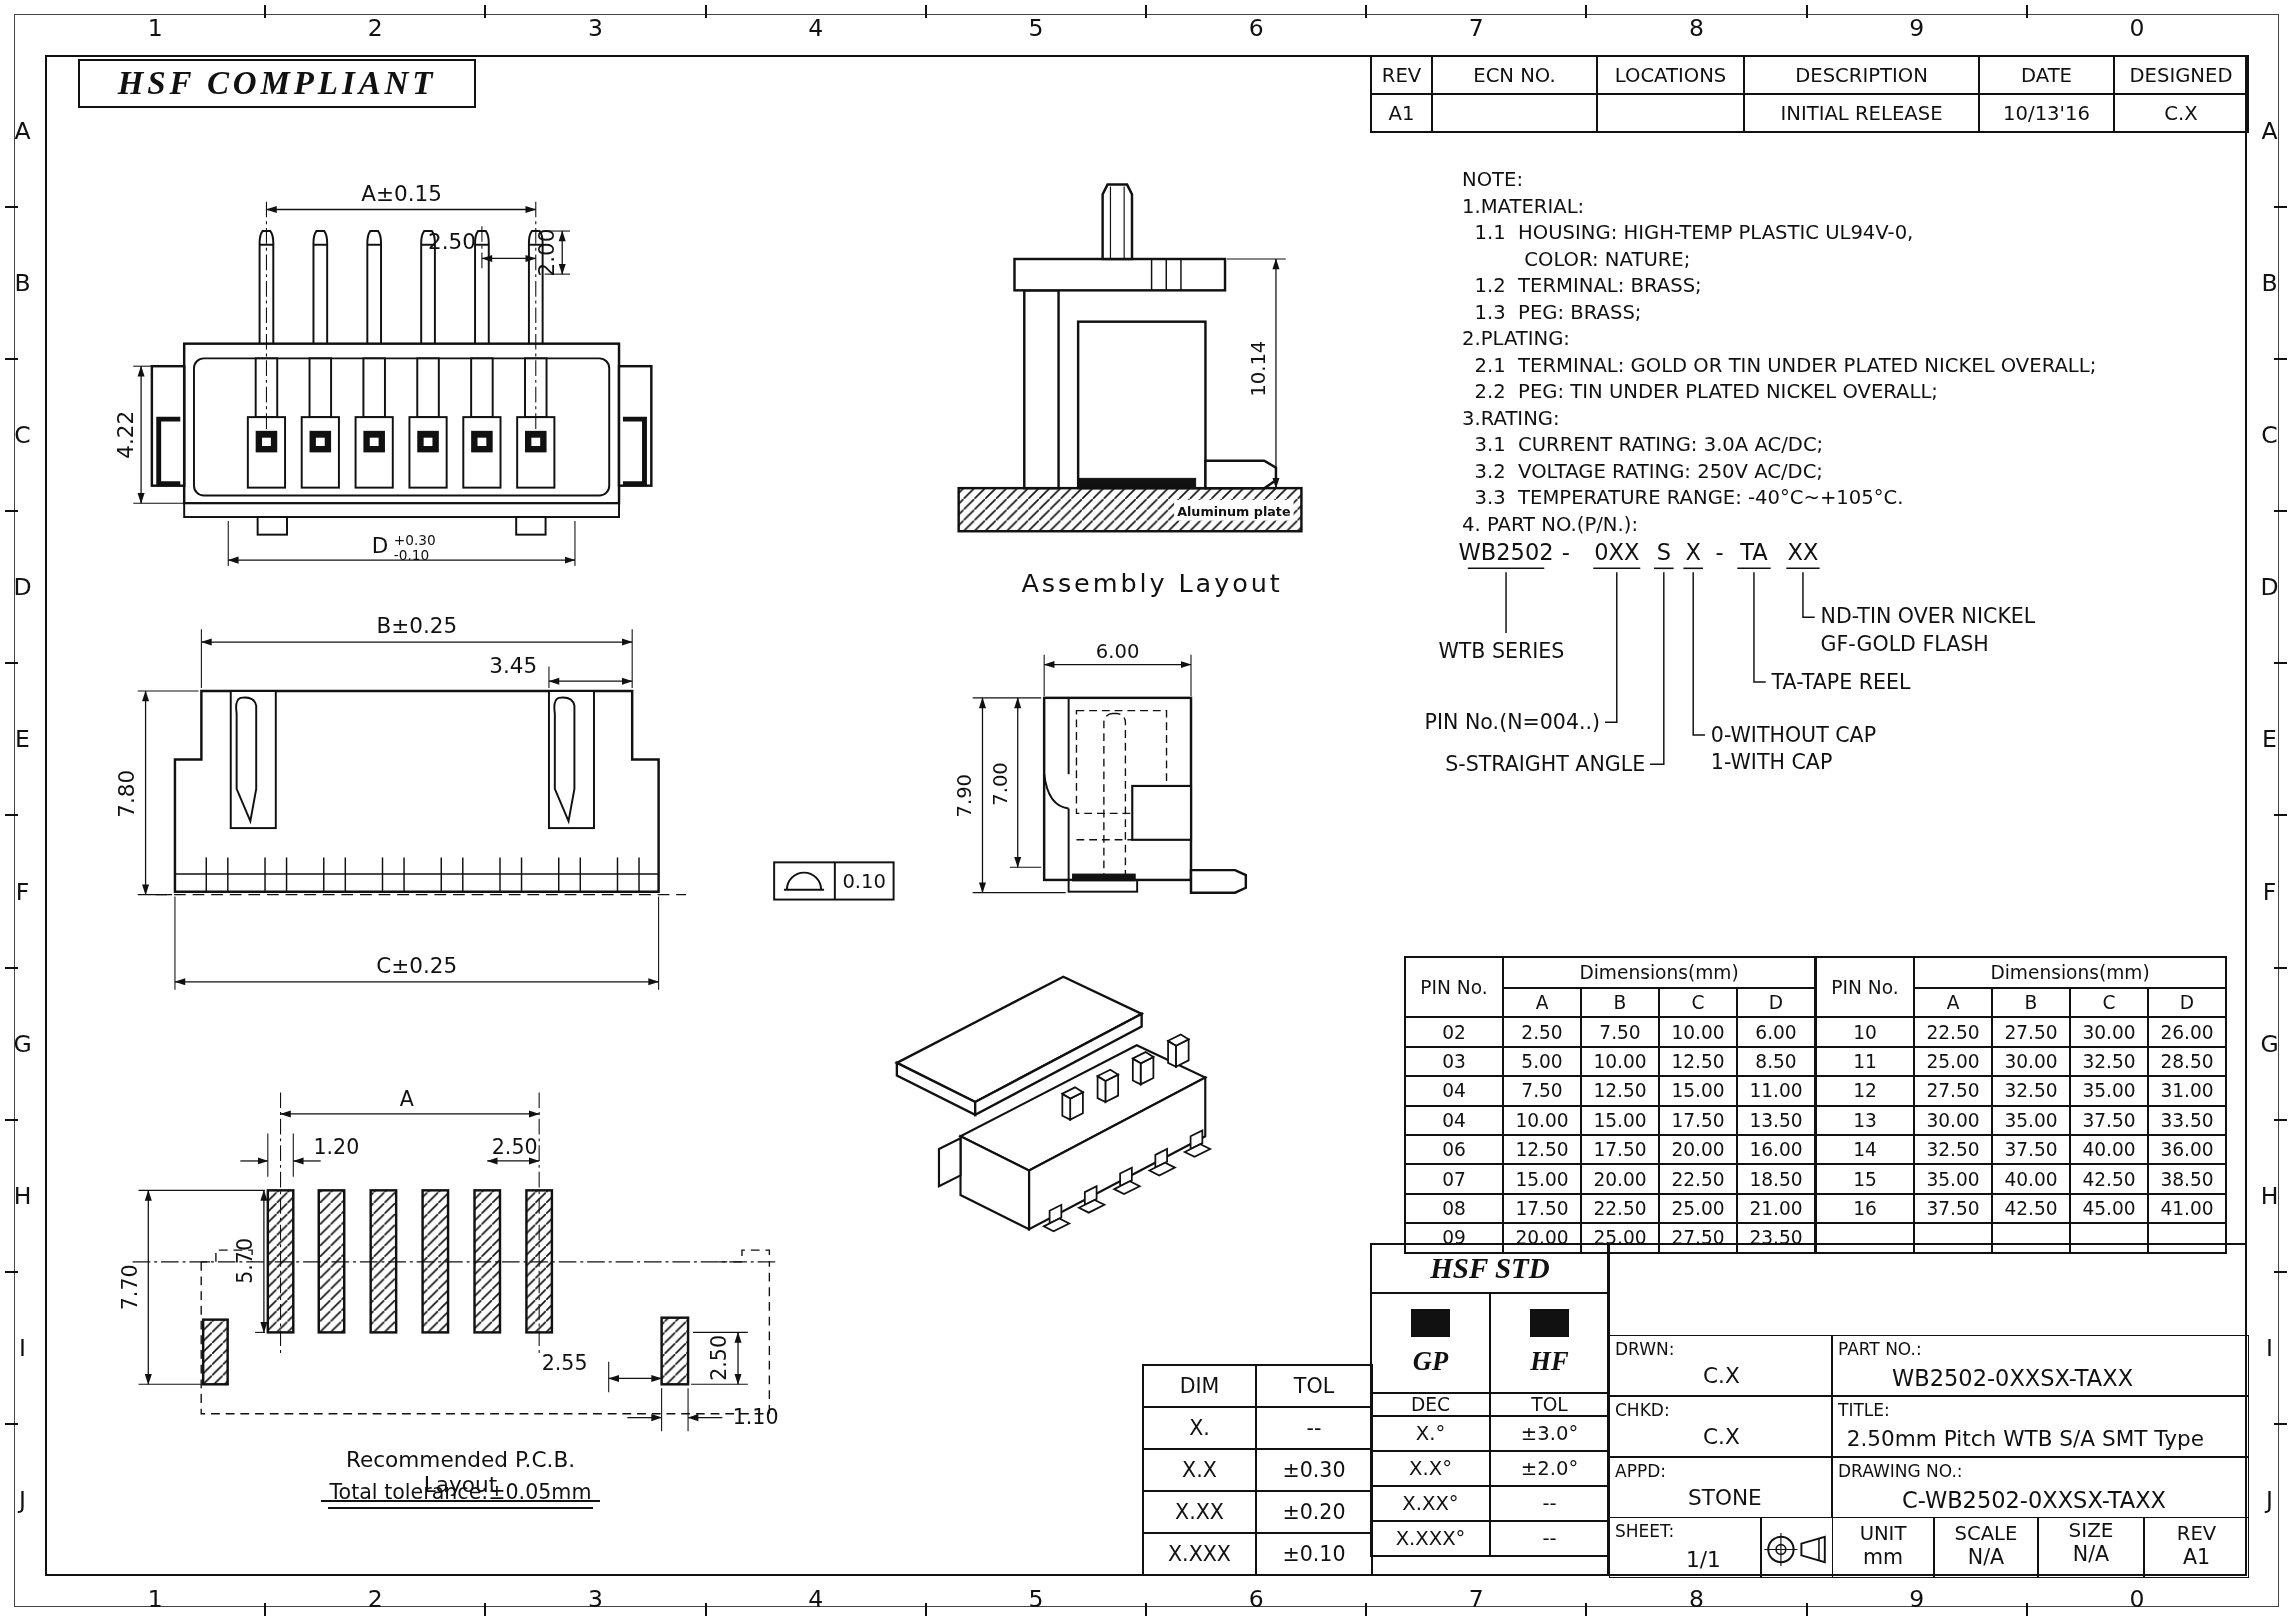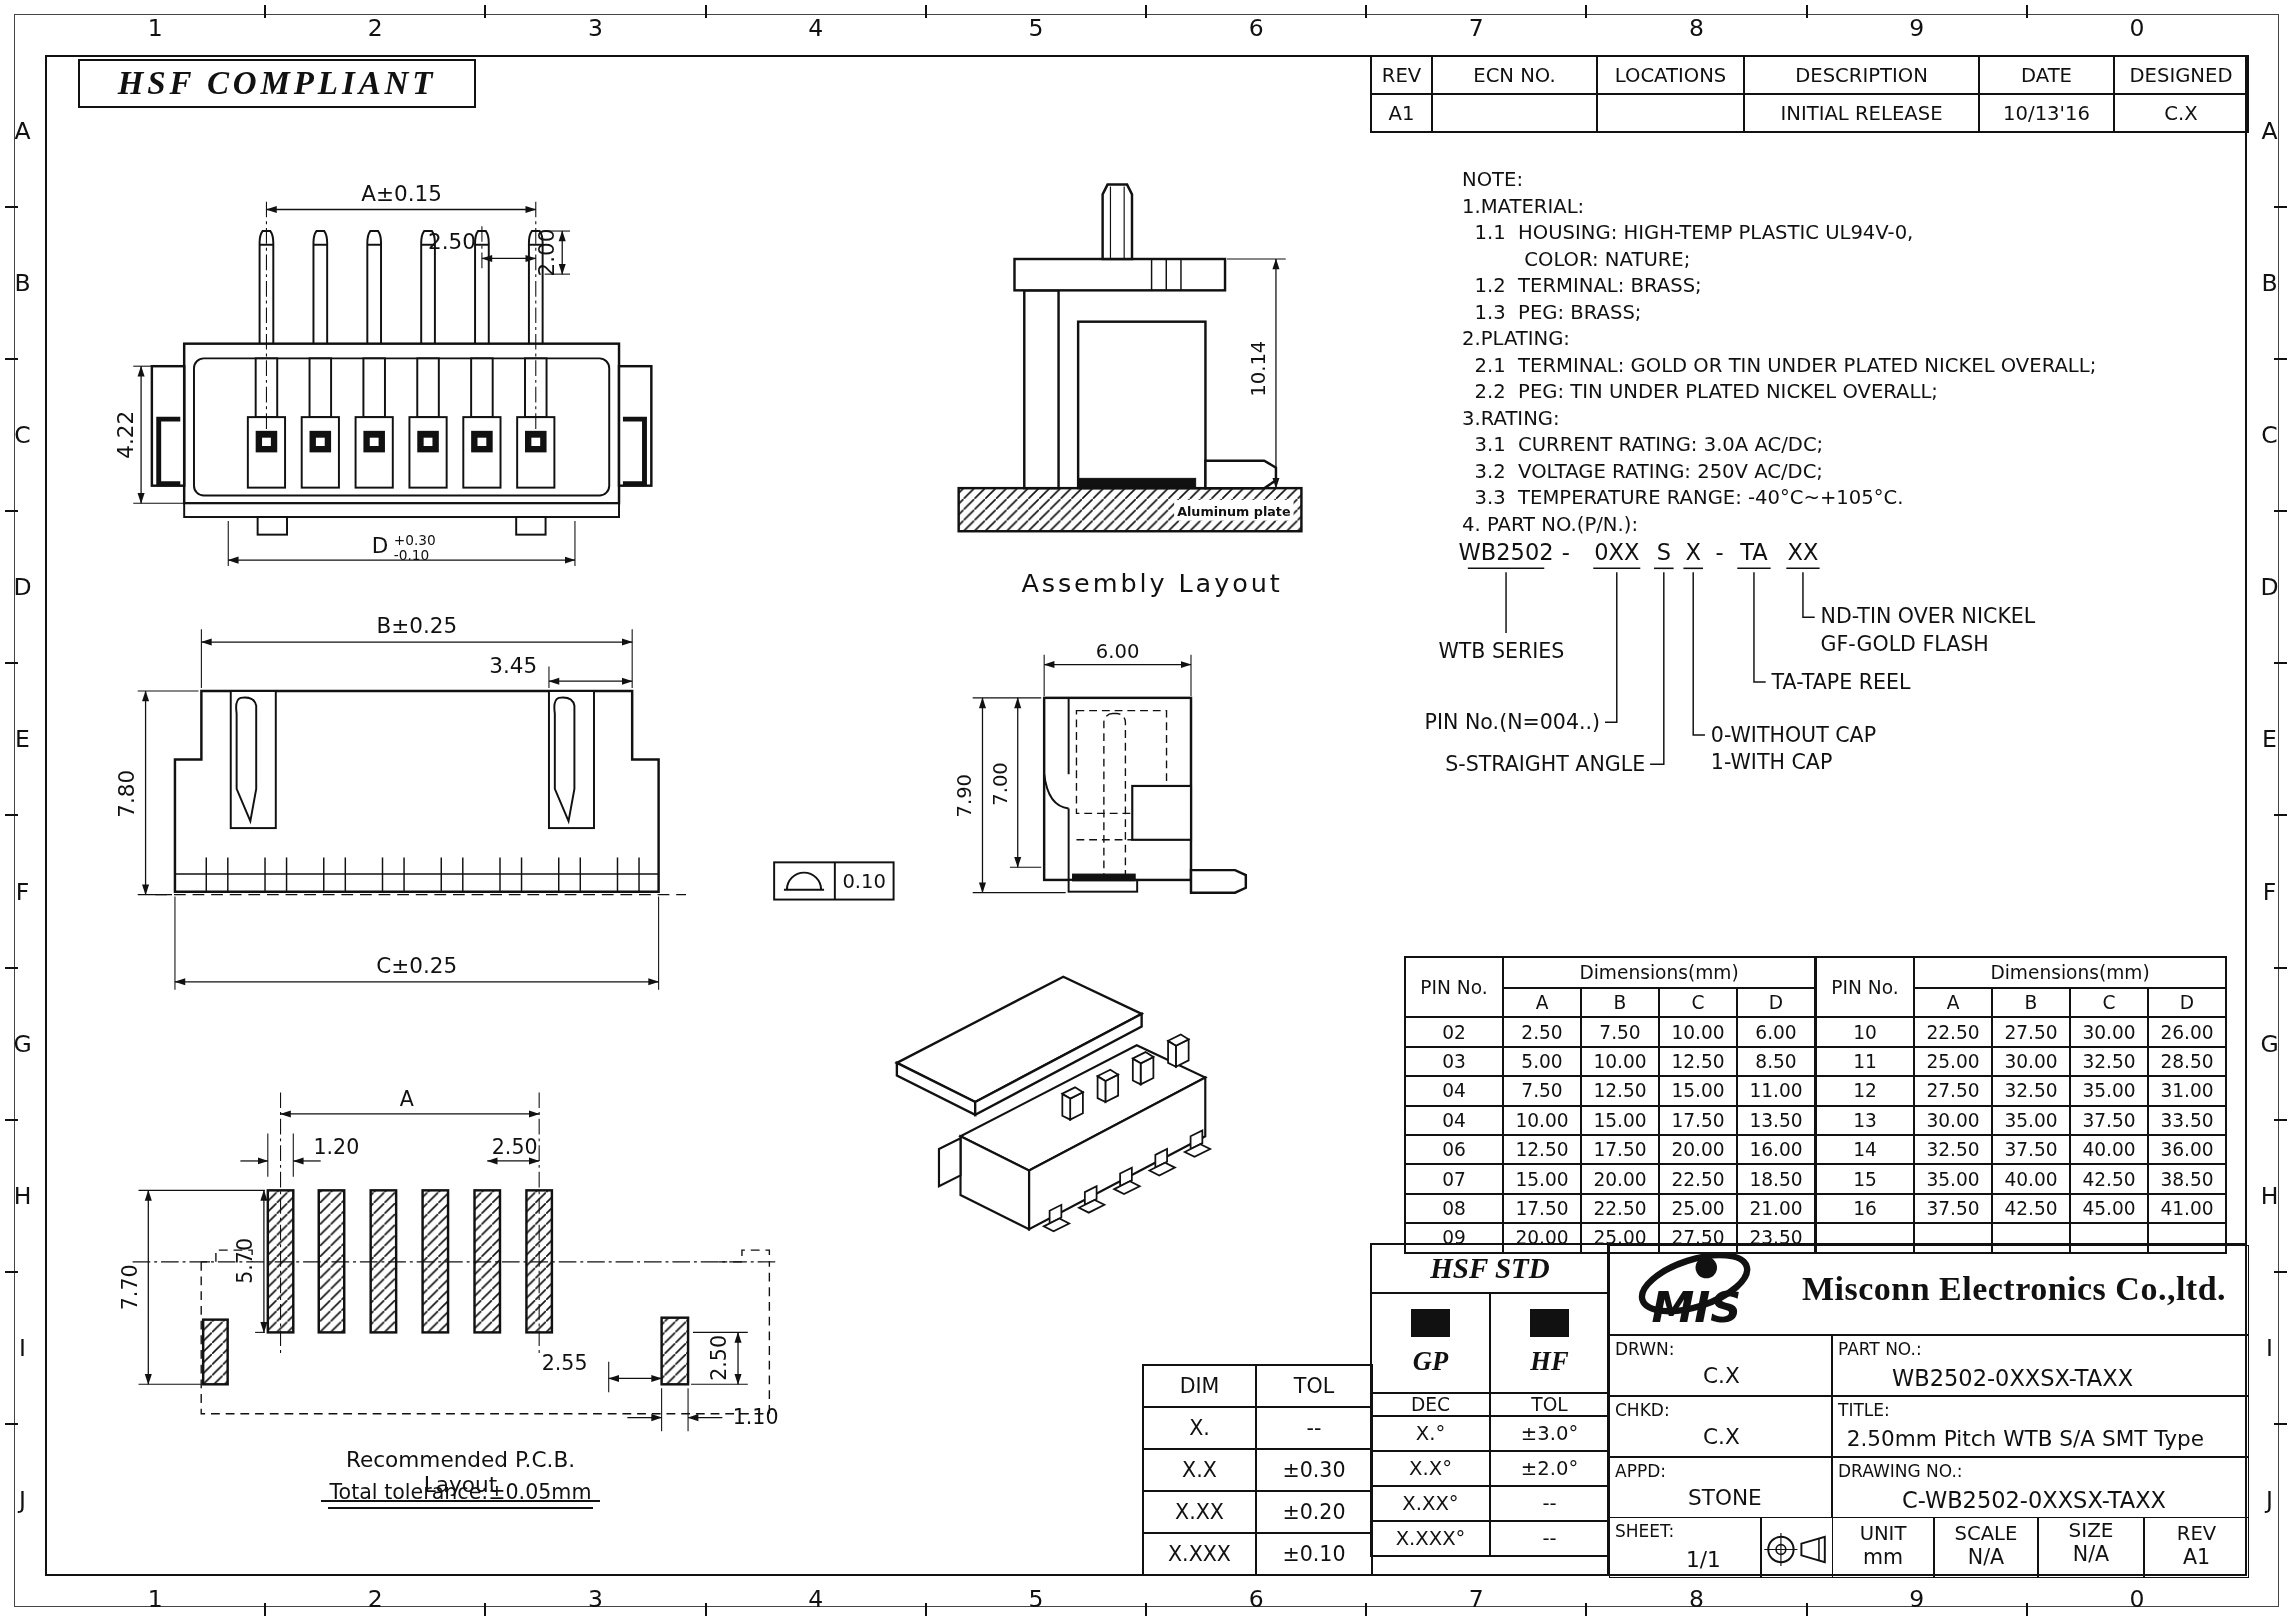--- a/index.html
+++ b/index.html
@@ -718,28 +718,20 @@
         </tr>
         <tr>
           <td>X.XXX</td>
           <td>±0.10</td>
         </tr>
       </tbody>
   </table>
 
   <div class="tb">
 
-    <div class="cell" style="left:0;top:0;width:640px;height:90px;">
-      <svg style="left:7.8px;top:2px;" width="157" height="86" viewBox="0 0 160 88">
-        <ellipse cx="78" cy="36" rx="56" ry="24" fill="none" stroke="#111" stroke-width="6.5" transform="rotate(-18 78 36)"></ellipse>
-        <circle cx="90" cy="20" r="11" fill="#111"></circle>
-        <text x="34" y="76" font-size="44" font-weight="bold" font-style="italic">MIS</text>
-      </svg>
-      <div class="abs company" style="left:176px;top:23.5px;width:456px;text-align:center;">Misconn Electronics Co.,ltd.</div>
-    </div>
 
     <div class="cell" style="left:0;top:90px;width:223px;height:61px;">
       <span class="lab">DRWN:</span>
       <span class="val" style="left:93px;top:27.4px;">C.X</span>
     </div>
     <div class="cell" style="left:223px;top:90px;width:417px;height:61px;">
       <span class="lab">PART NO.:</span>
       <span class="val" style="left:59px;top:29px;font-size:22.5px;">WB2502-0XXSX-TAXX</span>
     </div>
 

